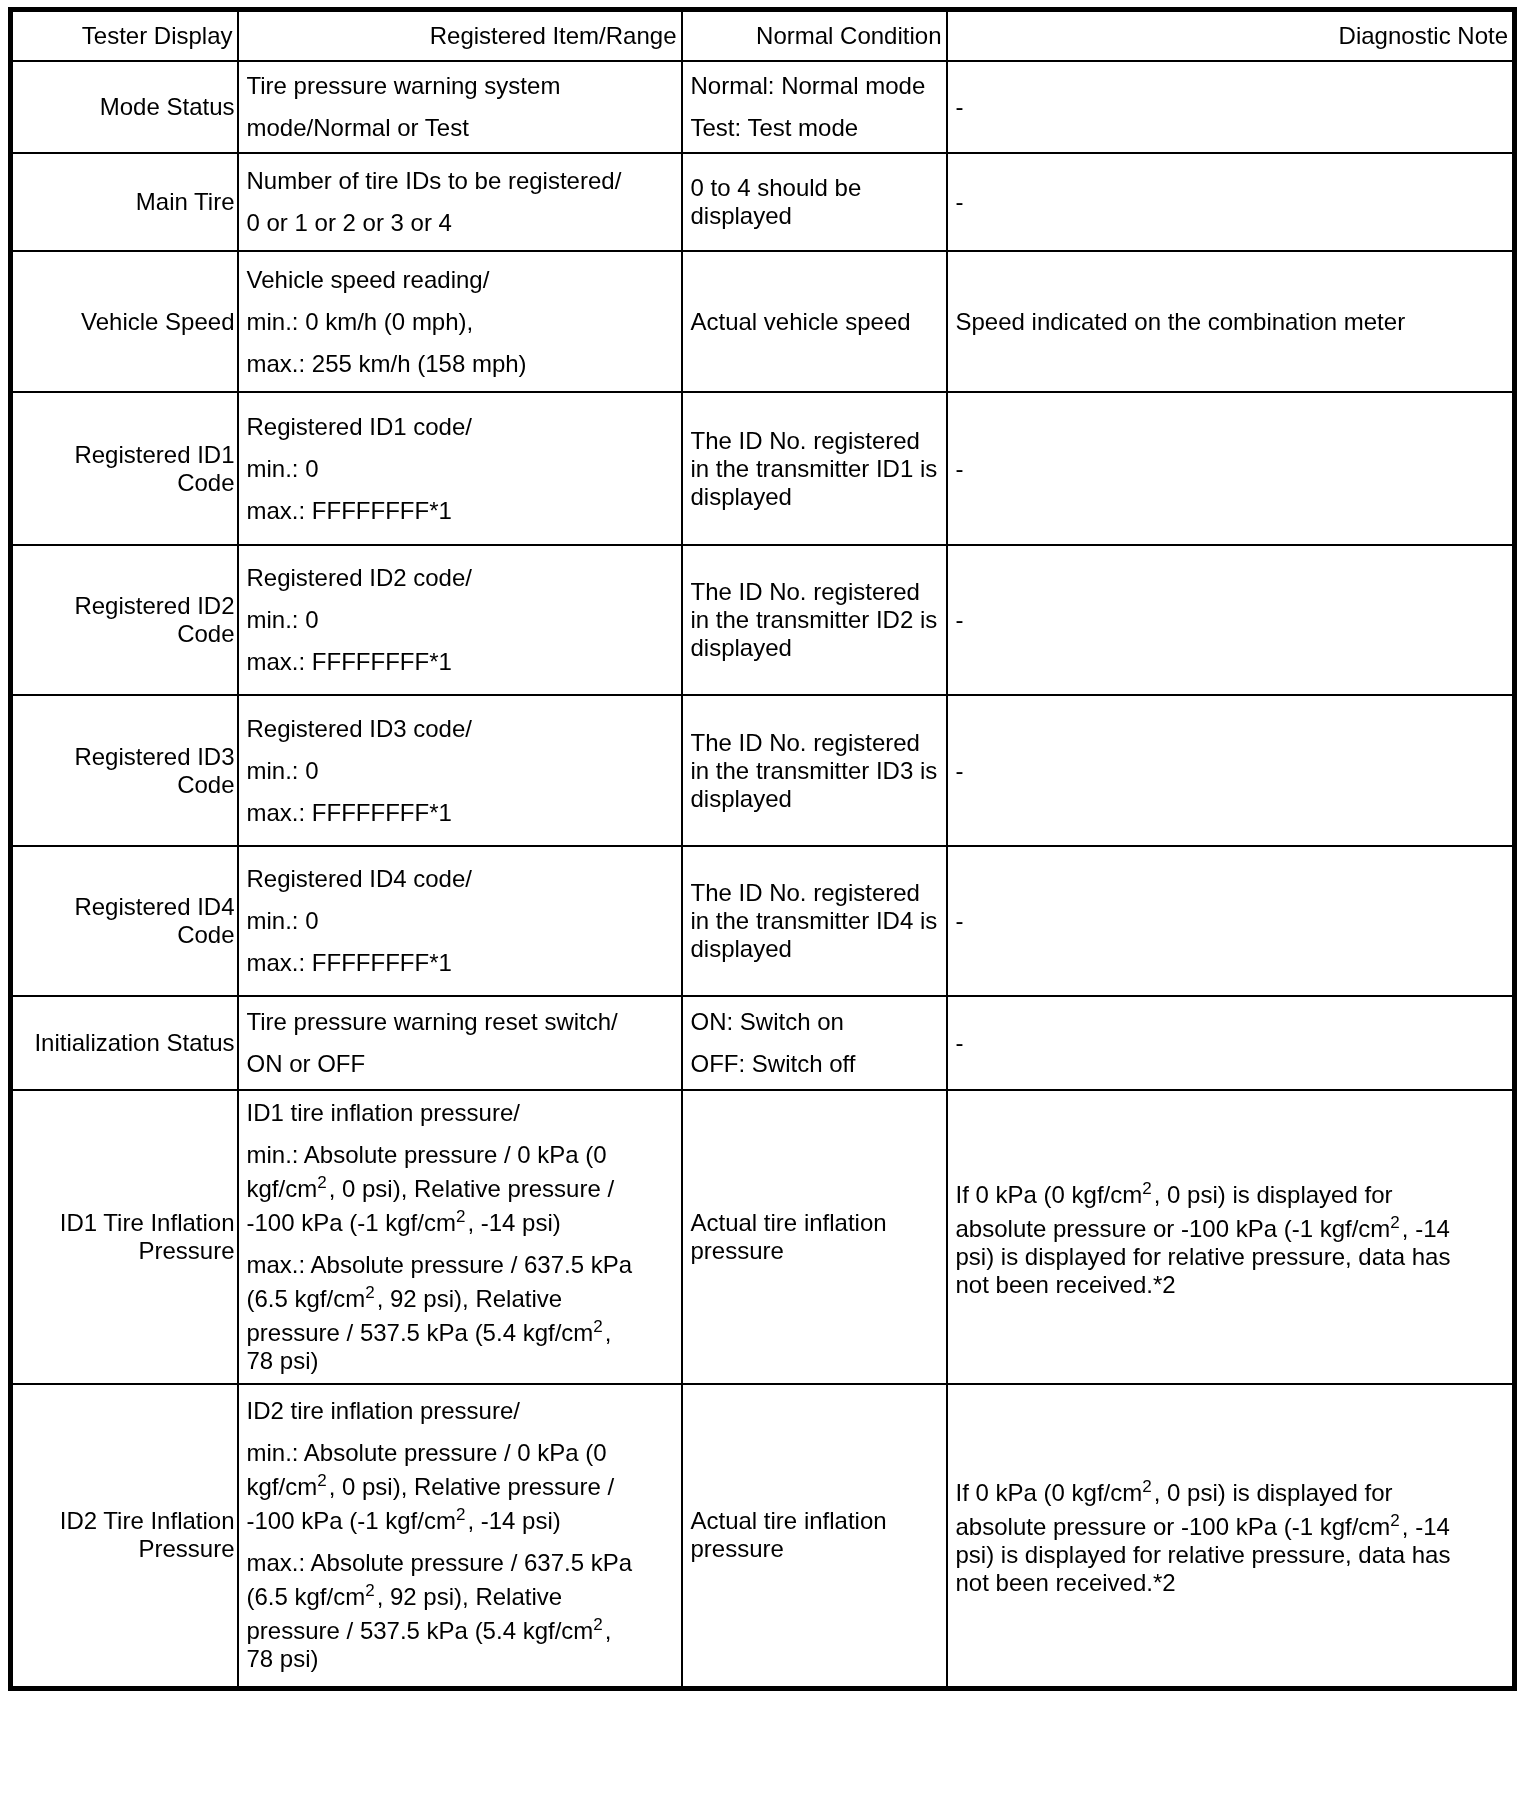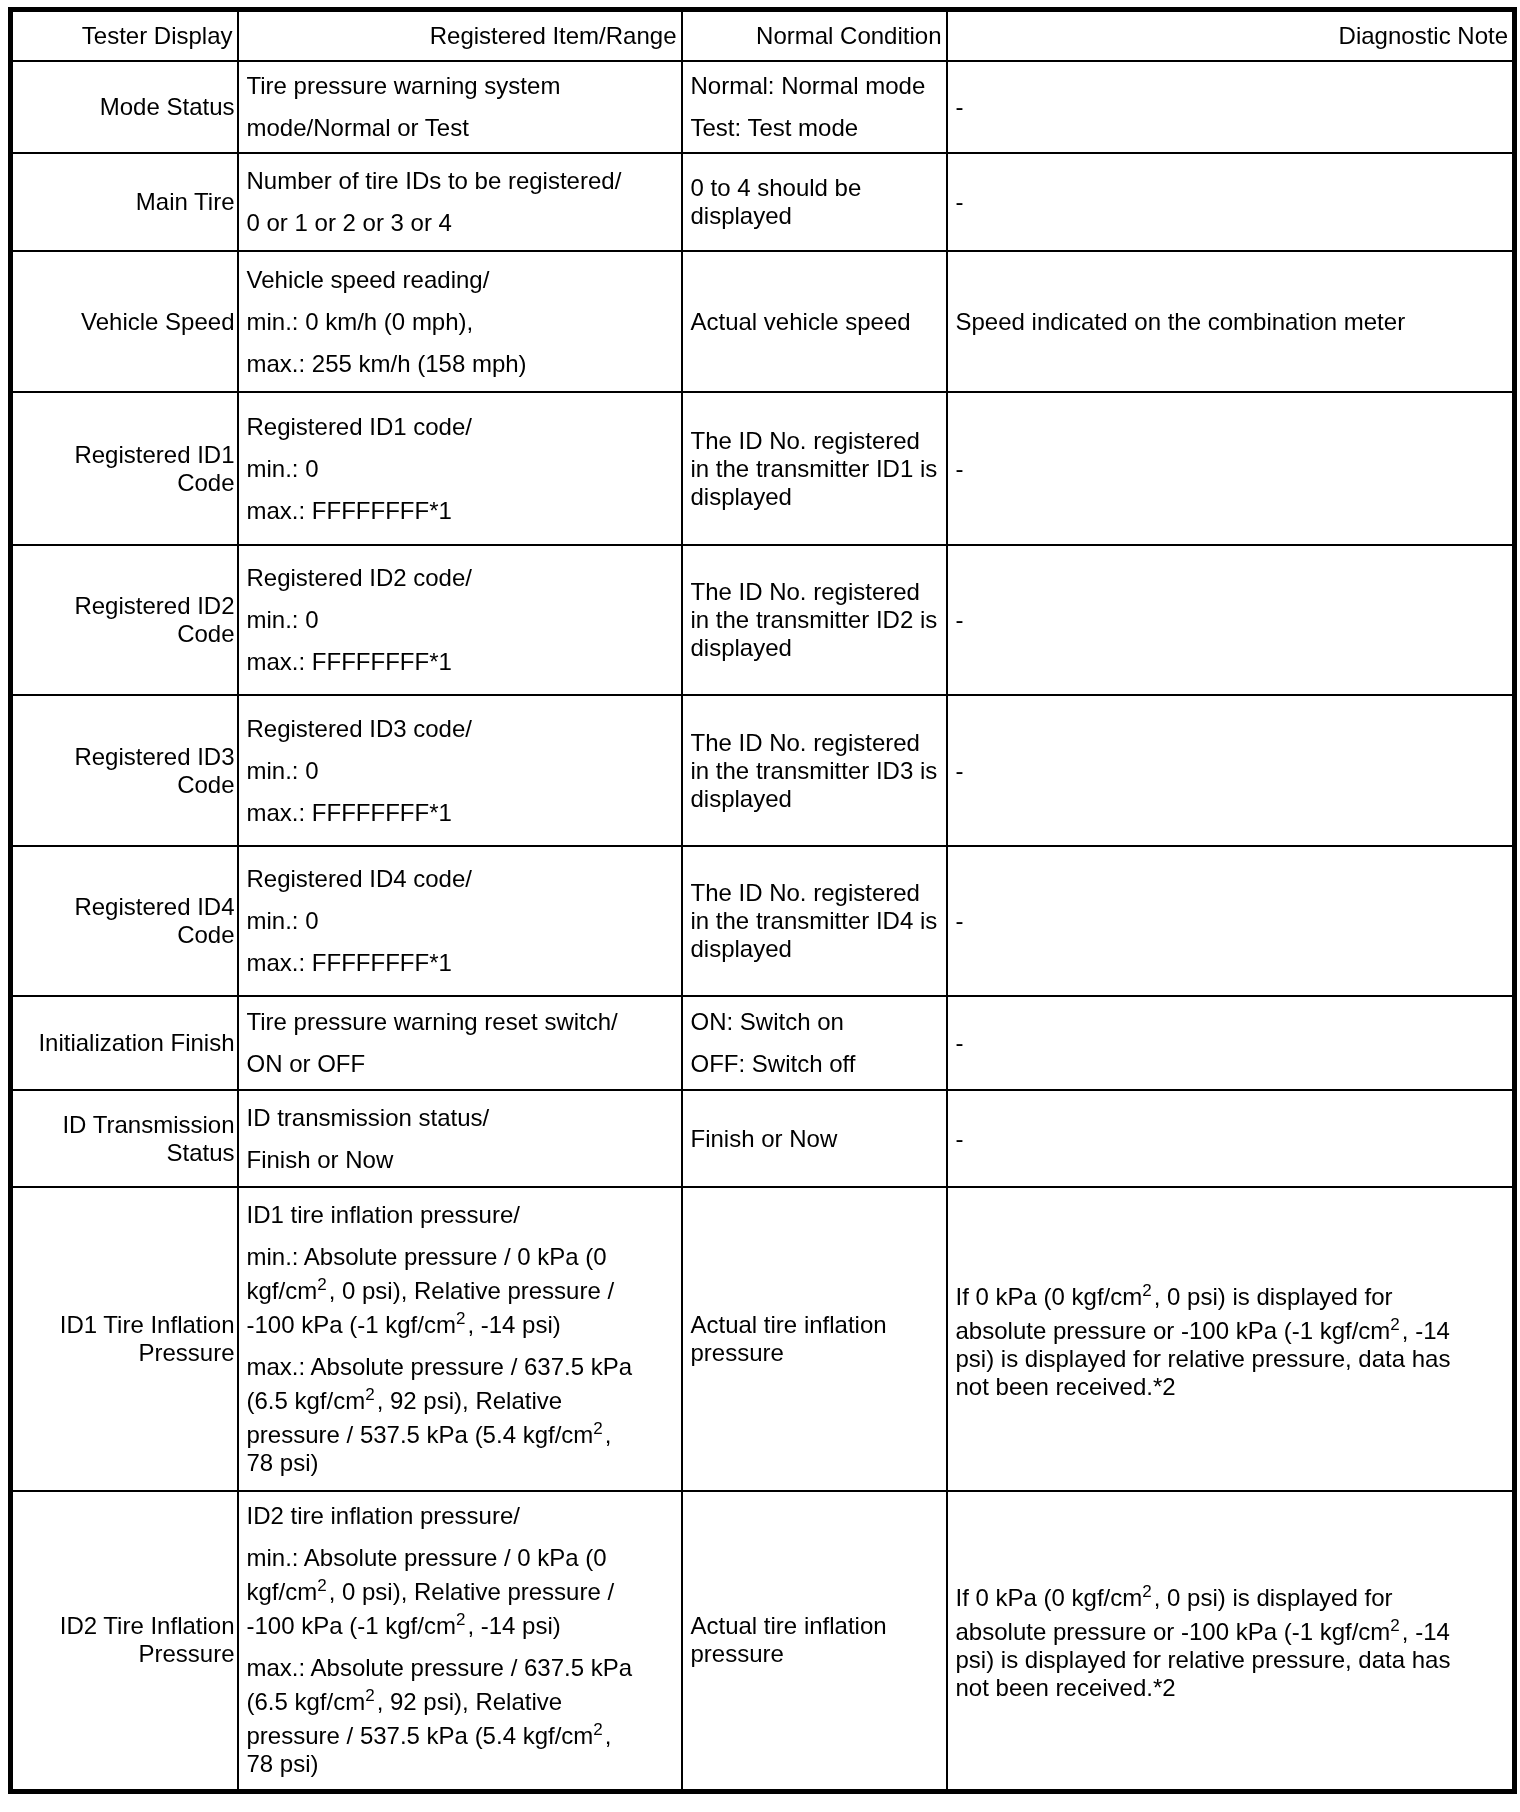--- a/index.html
+++ b/index.html
@@ -199,44 +199,29 @@
           </td>
           <td class="c3">
             <p>The ID No. registered in the transmitter ID4 is displayed</p>
           </td>
           <td class="c4">
             <p>-</p>
           </td>
         </tr>
         <tr>
           <td class="c1">
-            <p>Initialization Finish</p>
+            <p>Initialization Status</p>
           </td>
           <td class="c2">
             <p>Tire pressure warning reset switch/</p>
             <p>ON or OFF</p>
           </td>
           <td class="c3">
             <p>ON: Switch on</p>
             <p>OFF: Switch off</p>
-          </td>
-          <td class="c4">
-            <p>-</p>
-          </td>
-        </tr>
-        <tr>
-          <td class="c1">
-            <p>ID Transmission Status</p>
-          </td>
-          <td class="c2">
-            <p>ID transmission status/</p>
-            <p>Finish or Now</p>
-          </td>
-          <td class="c3">
-            <p>Finish or Now</p>
           </td>
           <td class="c4">
             <p>-</p>
           </td>
         </tr>
         <tr>
           <td class="c1">
             <p>ID1 Tire Inflation Pressure</p>
           </td>
           <td class="c2">

